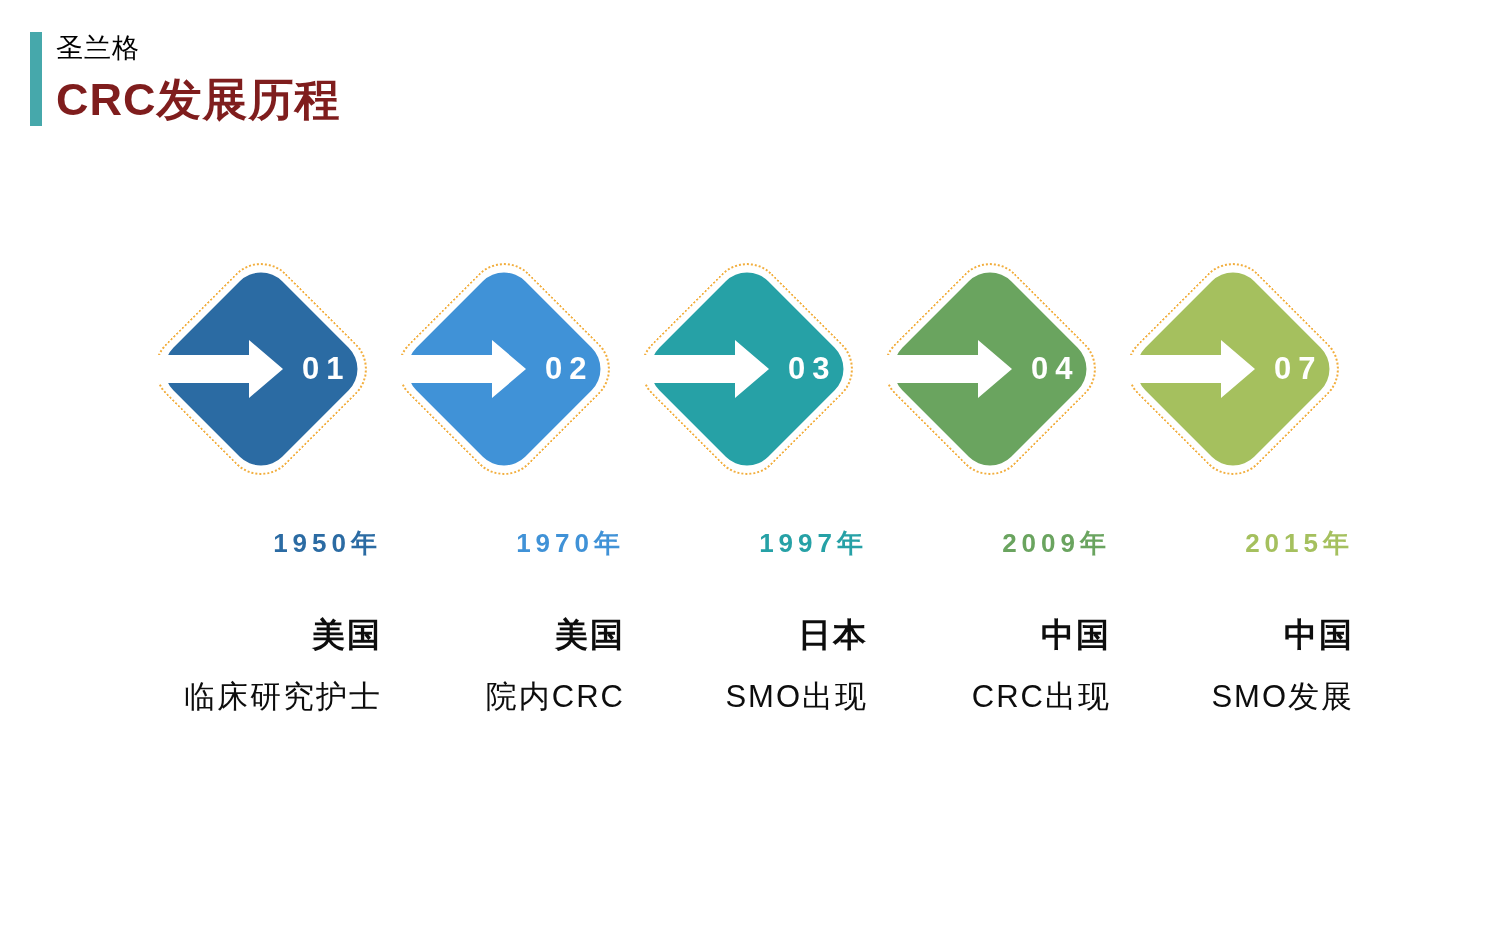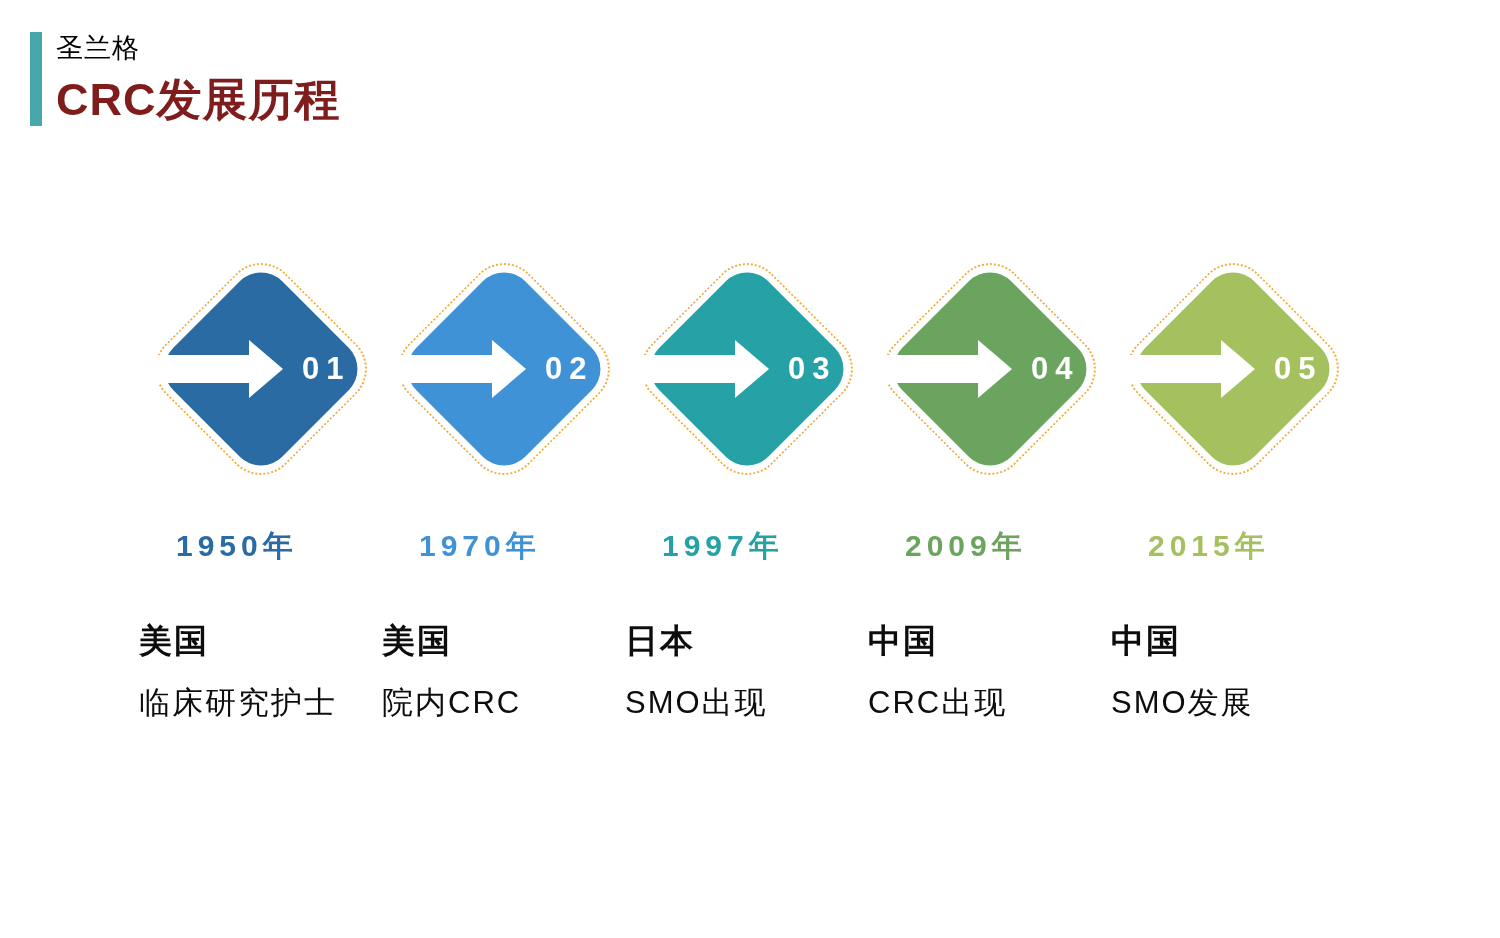--- a/index.html
+++ b/index.html
@@ -46,21 +46,21 @@
     position: absolute;
     left: 139px;
     top: 247px;
     width: 1215px;
     display: flex;
   }
   .tl-item {
     width: 243px;
     display: flex;
     flex-direction: column;
-    align-items: flex-start;
+    align-items: flex-end;
   }
   .diamond-box {
     position: relative;
     width: 243px;
     height: 243px;
   }
   .dotted-outline {
     position: absolute;
     left: 50%; top: 50%;
     width: 171px; height: 171px;
@@ -90,21 +90,21 @@
     top: 50%;
     transform: translateY(-50%);
     color: #ffffff;
     font-size: 31px;
     font-weight: bold;
     letter-spacing: 7px;
     white-space: nowrap;
   }
   .year {
     margin-top: 36px;
-    font-size: 30px;
+    font-size: 26px;
     font-weight: bold;
     letter-spacing: 5px;
     color: var(--c);
     text-indent: 5px; 
     white-space: nowrap;
     margin-left: 32px;
   }
   .country {
     margin-top: 52px;
     font-size: 33px;
@@ -190,20 +190,20 @@
     <div class="description">CRC出现</div>
   </div>
 
   <div class="tl-item" style="--c: #a5c05e;">
     <div class="diamond-box">
       <div class="dotted-outline"></div>
       <div class="diamond"></div>
       <svg class="arrow" viewBox="0 0 134 60" xmlns="http://www.w3.org/2000/svg">
         <polygon points="0,16 100,16 100,1 134,30 100,59 100,44 0,44" fill="#ffffff"></polygon>
       </svg>
-      <div class="step-number">05</div>
+      <div class="step-number">07</div>
     </div>
     <div class="year">2015年</div>
     <div class="country">中国</div>
     <div class="description">SMO发展</div>
   </div>
 
 </div>
 
 </body></html>

